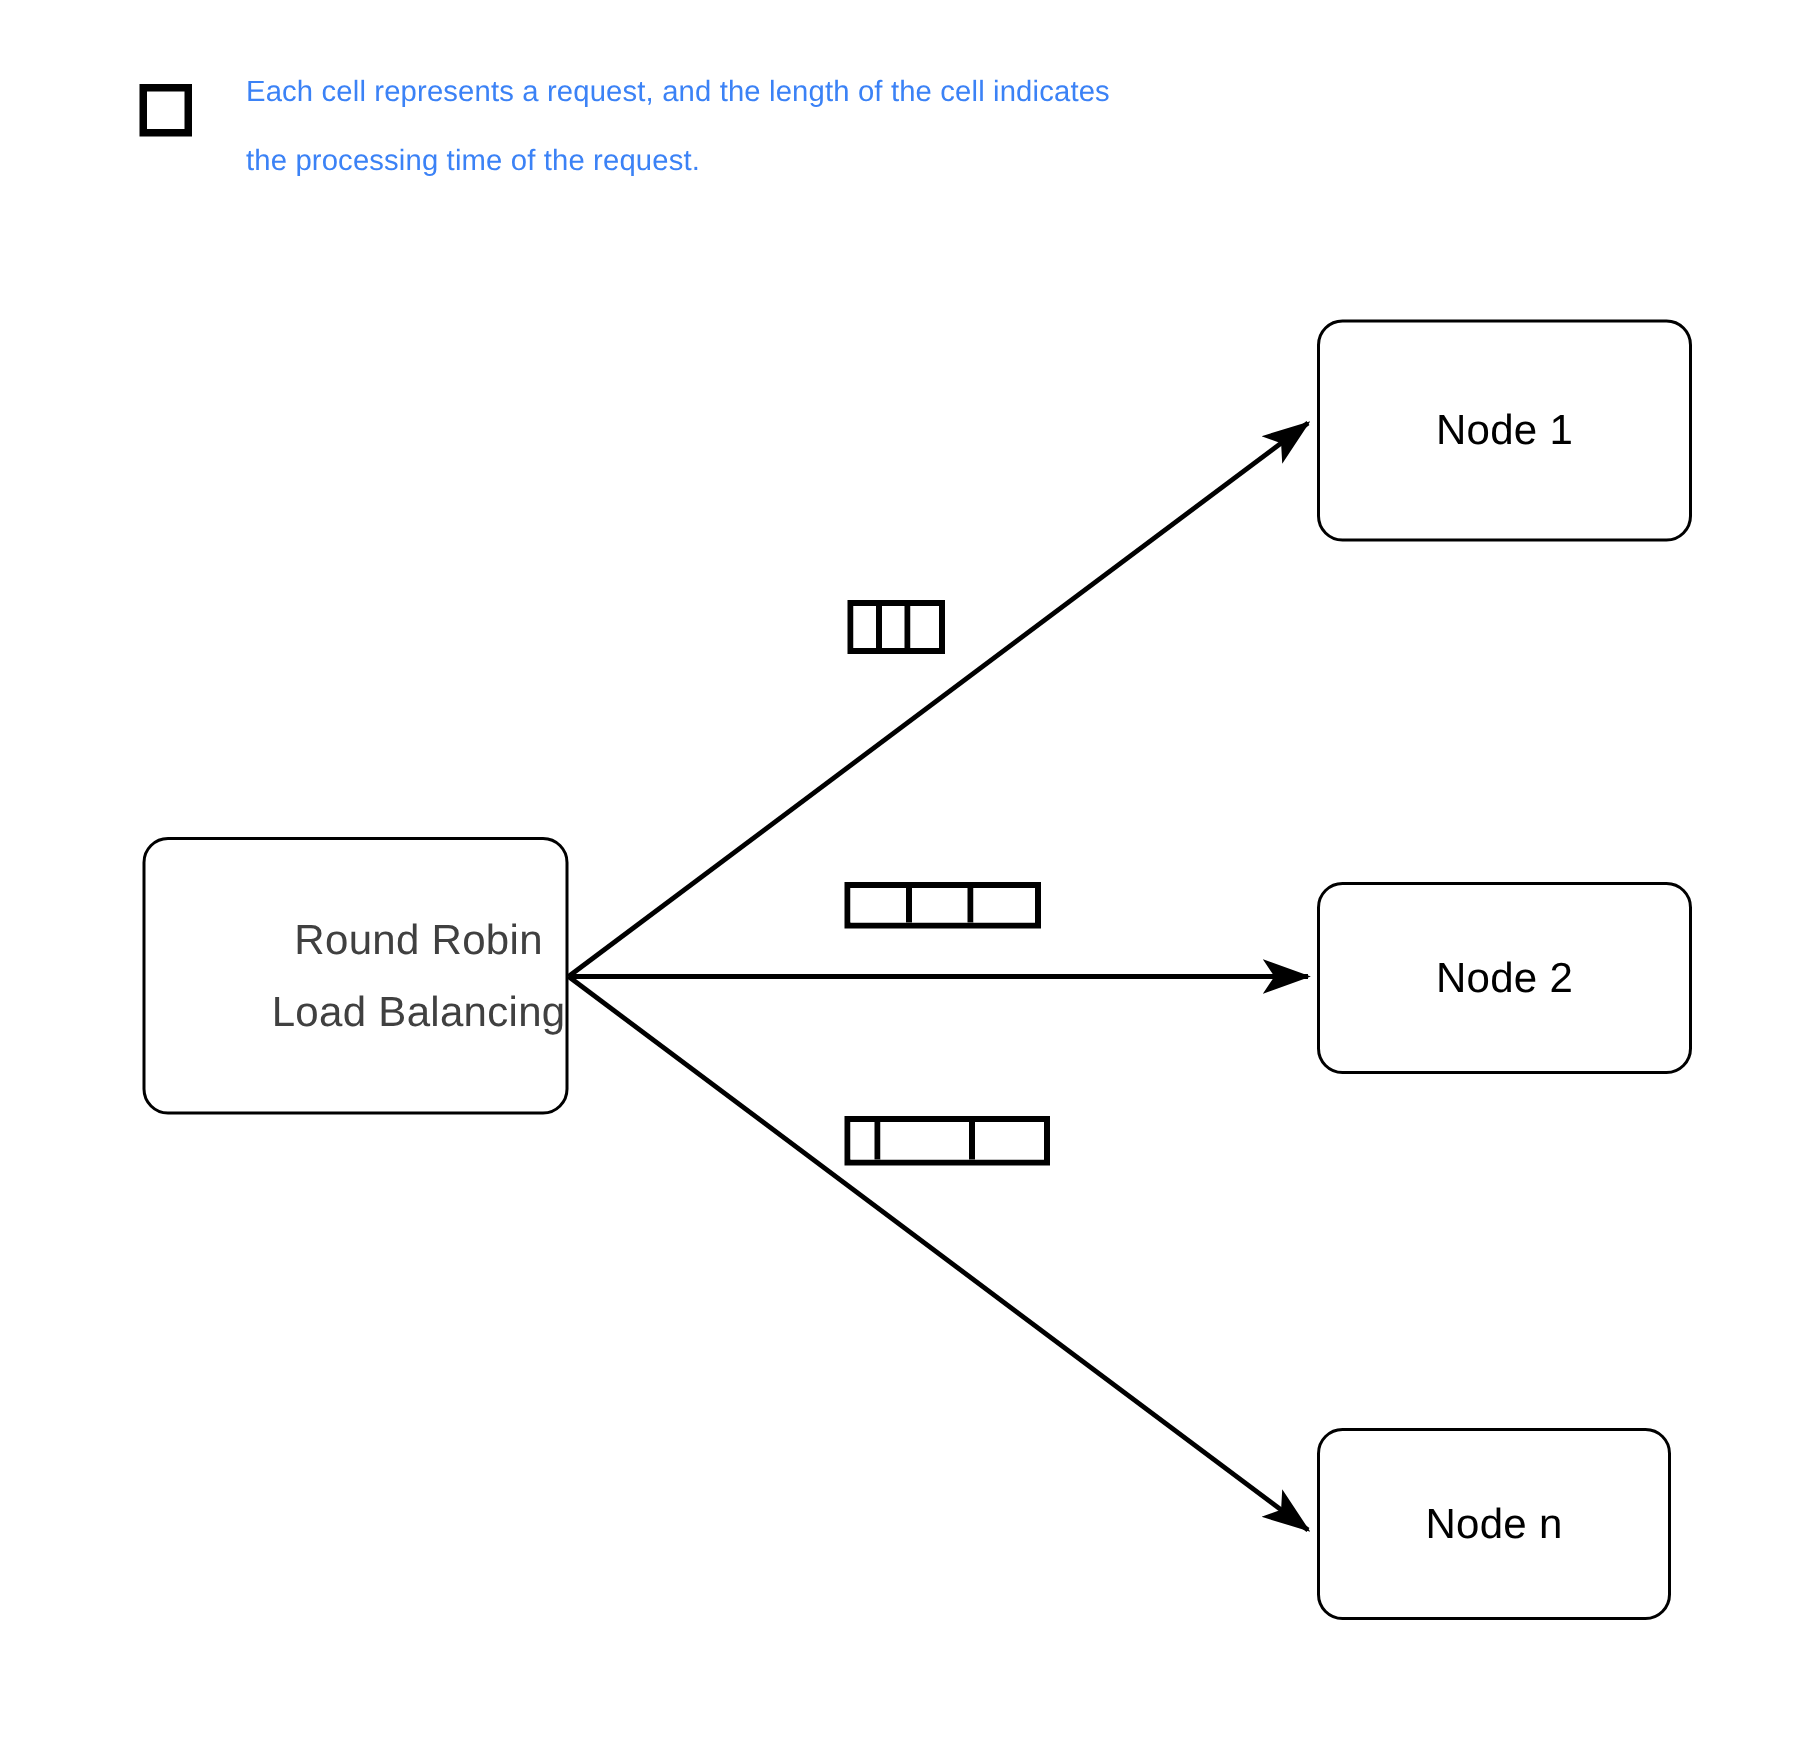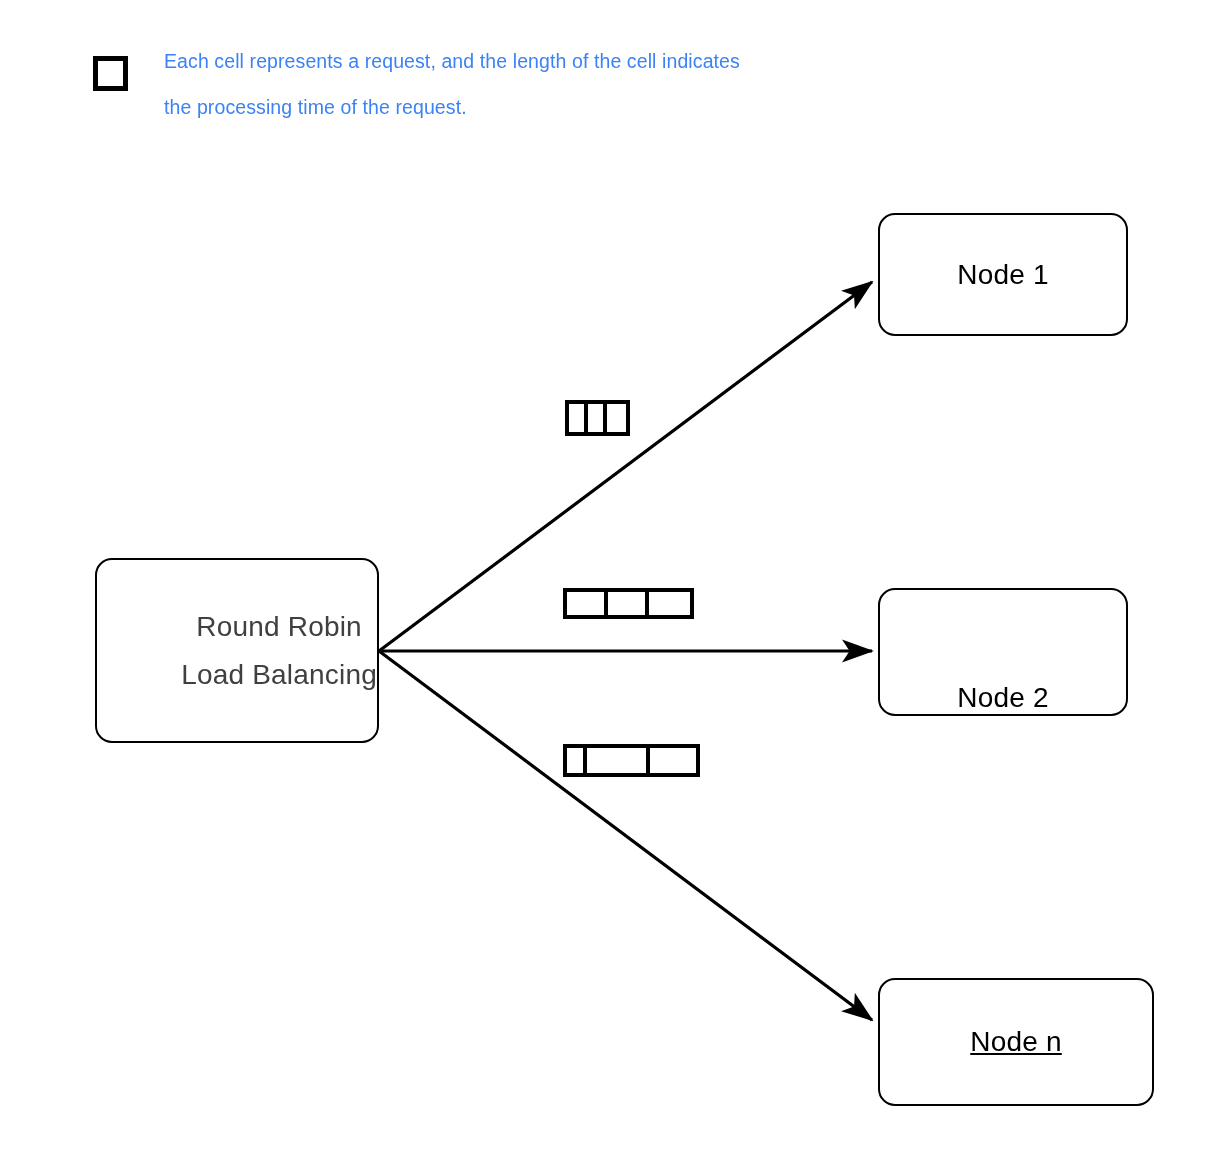--- a/index.html
+++ b/index.html
@@ -127,29 +127,29 @@
 
 <div class="legend-swatch"></div>
 <div class="legend-text">Each cell represents a request, and the length of the cell indicates
 the processing time of the request.</div>
 
 <div class="lb-box">
   <span>Round Robin
 Load Balancing</span>
 </div>
 
-<div class="node-box" style="left:878px; top:213px; width:250px; height:123px;">
+<div class="node-box" style="left:878px; top:213px; width:250px; height:148px;">
   <span>Node 1</span>
 </div>
 
-<div class="node-box" style="left:878px; top:588px; width:250px; height:128px;align-items:flex-end;">
+<div class="node-box" style="left:878px; top:588px; width:250px; height:128px;">
   <span>Node 2</span>
 </div>
 
-<div class="node-box" style="left:878px; top:978px; width:276px; height:128px;text-decoration:underline;">
+<div class="node-box" style="left:878px; top:952px; width:236px; height:128px;">
   <span>Node n</span>
 </div>
 
 <div class="cells" style="left:565px; top:400px; height:36px;">
   <div class="cell" style="width:19px;"></div>
   <div class="cell" style="width:19px;"></div>
   <div class="cell" style="width:19px;"></div>
 </div>
 
 <div class="cells" style="left:563px; top:588px; height:31px;">

